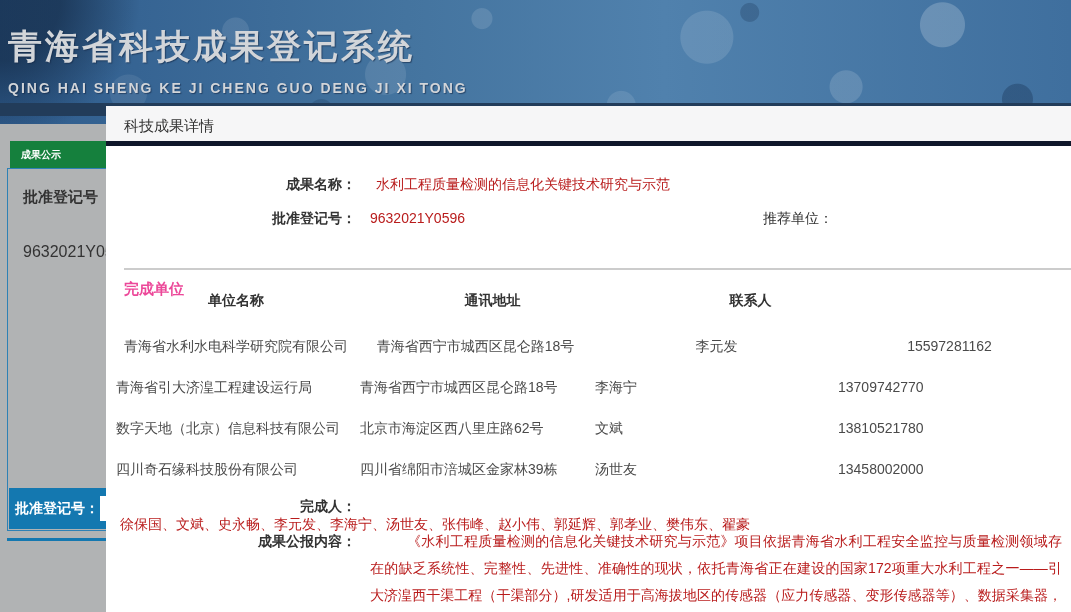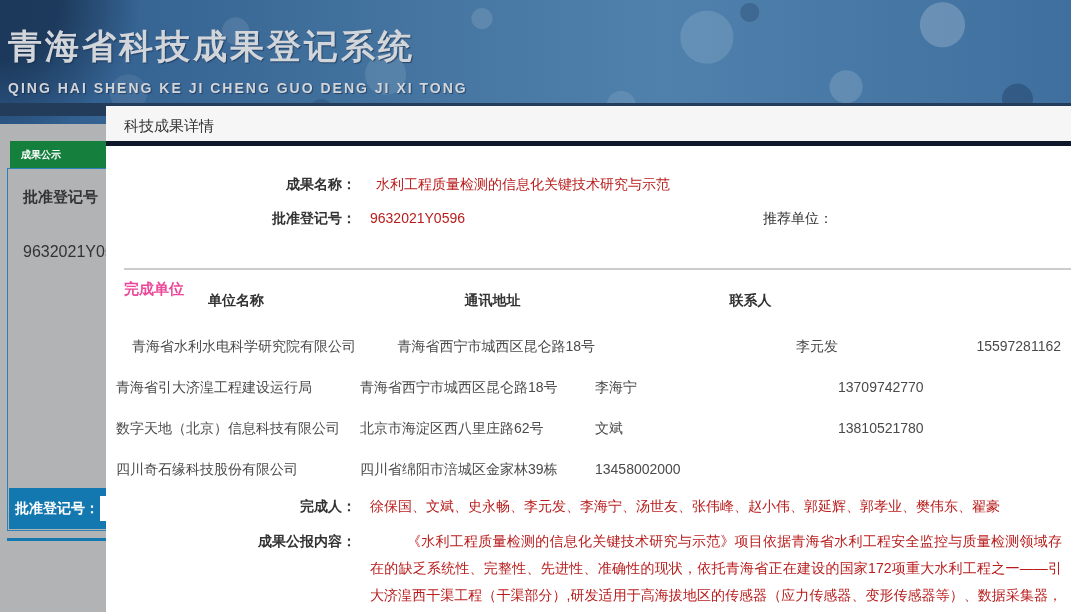--- a/index.html
+++ b/index.html
@@ -89,24 +89,24 @@
     grid-template-columns:240px 239px 243px 223px;
     font-weight:bold; color:#333;gap:17px;
   }
   .ut-head span { text-align:center; }
   .ut-body { position:absolute; left:10px; top:220px; width:945px; }
   .ut-row {
     display:grid; grid-template-columns:240px 239px 243px 223px;
     height:41px; line-height:41px; color:#4a4a4a;
   }
   .ut-row span { overflow:hidden; white-space:nowrap; }
-  .ut-row.r-center span { text-align:right; }
+  .ut-row.r-center span { text-align:center; }
   .ut-row.r-left .c2 { padding-left:4px; }
 
-  .row-completers { top:392px; }
+  .row-completers { top:392px;flex-direction:column; }
   .row-bulletin { top:422px; }
   .row-bulletin .flabel { line-height:27px; }
   .bulletin-text { width:692px; line-height:27px; text-indent:37px; text-align:justify; }
 </style>
 </head>
 <body>
 
 <div class="banner">
   <div class="banner-title">青海省科技成果登记系统</div>
   <div class="banner-sub">QING HAI SHENG KE JI CHENG GUO DENG JI XI TONG</div>
@@ -162,20 +162,21 @@
     </div>
     <div class="ut-row r-left">
       <span class="c1">数字天地（北京）信息科技有限公司</span>
       <span class="c2">北京市海淀区西八里庄路62号</span>
       <span class="c3">文斌</span>
       <span class="c4">13810521780</span>
     </div>
     <div class="ut-row r-left">
       <span class="c1">四川奇石缘科技股份有限公司</span>
       <span class="c2">四川省绵阳市涪城区金家林39栋</span>
+      <span class="c3">汤世友</span>
       <span class="c4">13458002000</span>
     </div>
   </div>
 
   <div class="frow row-completers">
     <div class="flabel">完成人：</div>
     <div class="fvalue">徐保国、文斌、史永畅、李元发、李海宁、汤世友、张伟峰、赵小伟、郭延辉、郭孝业、樊伟东、翟豪</div>
   </div>
 
   <div class="frow row-bulletin">

